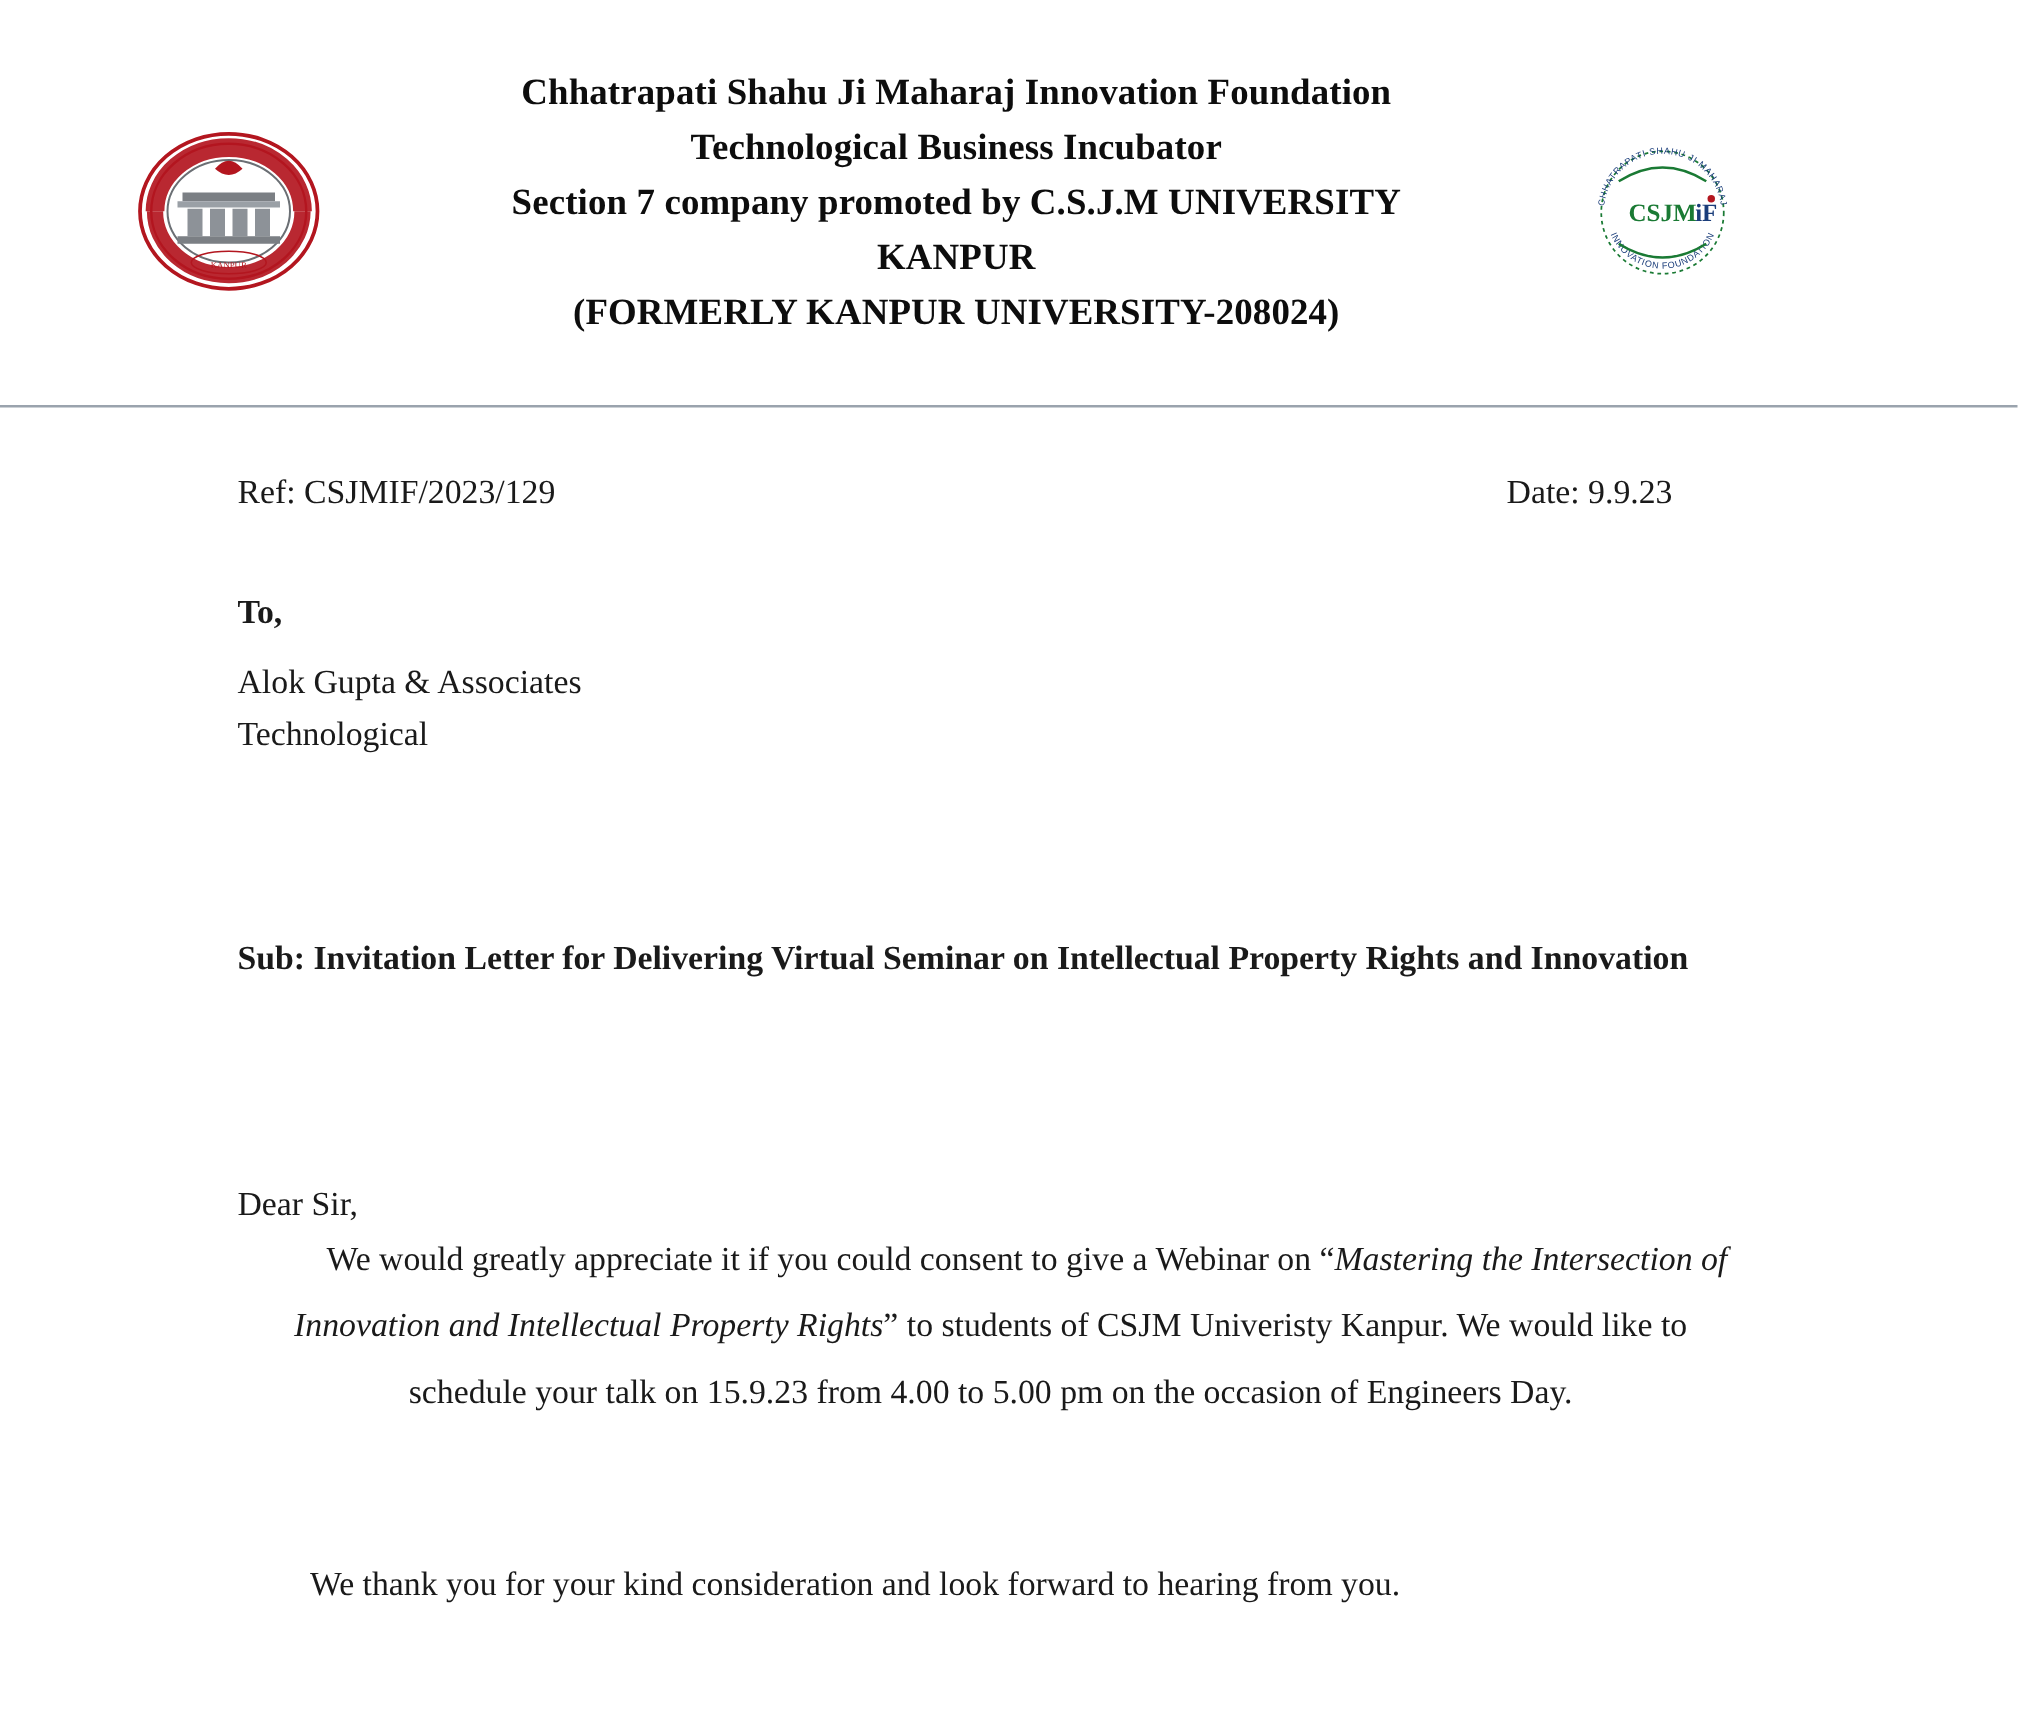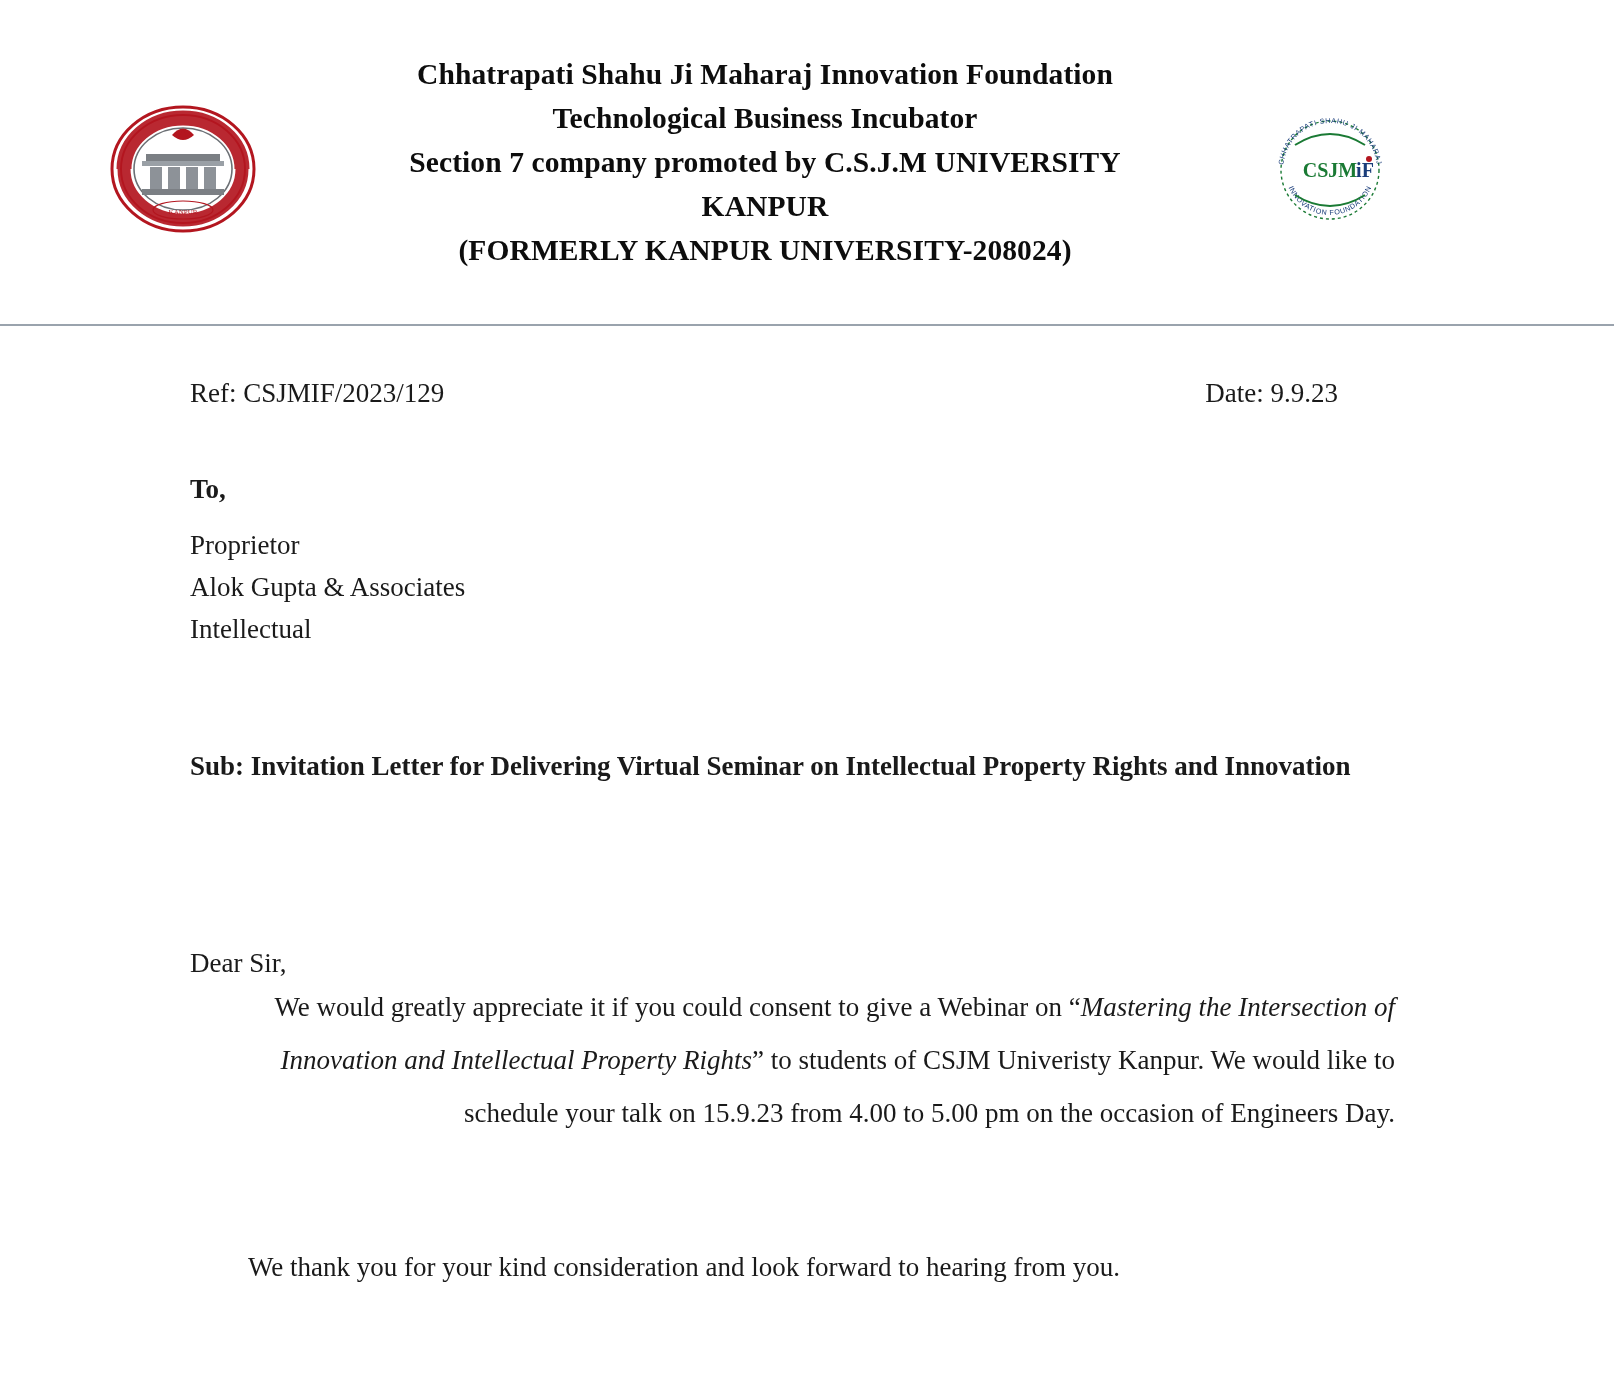--- a/index.html
+++ b/index.html
@@ -100,21 +100,21 @@
     margin-top: 20px;
   }
 
   .para-1 {
     position: absolute;
     left: 190px;
     top: 628px;
     width: 1205px;
     font-size: 27px;
     line-height: 53px;
-    text-align: right;
+    text-align: center;
     text-indent: 58px;
   }
   .para-1 em { font-style: italic; }
 
   .para-2 {
     position: absolute;
     left: 190px;
     top: 888px;
     width: 1205px;
     font-size: 27px;
@@ -181,23 +181,22 @@
 
 <div class="letter-body">
 
   <div class="ref-row">
     <span>Ref: CSJMIF/2023/129</span>
     <span>Date: 9.9.23</span>
   </div>
 
   <div class="addressee">
     <div class="to">To,</div>
-    <div>Proprietor</div>
     <div>Alok Gupta &amp; Associates</div>
-    <div>Intellectual</div>
+    <div>Technological</div>
   </div>
 
   <div class="subject">Sub: Invitation Letter for Delivering Virtual Seminar on Intellectual Property Rights and Innovation</div>
 
   <div class="salutation">Dear Sir,</div>
 
   <p class="para-1"><span>We would greatly appreciate it if you could consent to give a Webinar on “</span><em>Mastering the Intersection of Innovation and Intellectual Property Rights</em><span>” to students of CSJM Univeristy Kanpur.  We would like to schedule your talk on 15.9.23 from 4.00 to 5.00 pm on the occasion of Engineers Day.</span></p>
 
   <p class="para-2">We thank you for your kind consideration and look forward to hearing from you.</p>
 </div>

